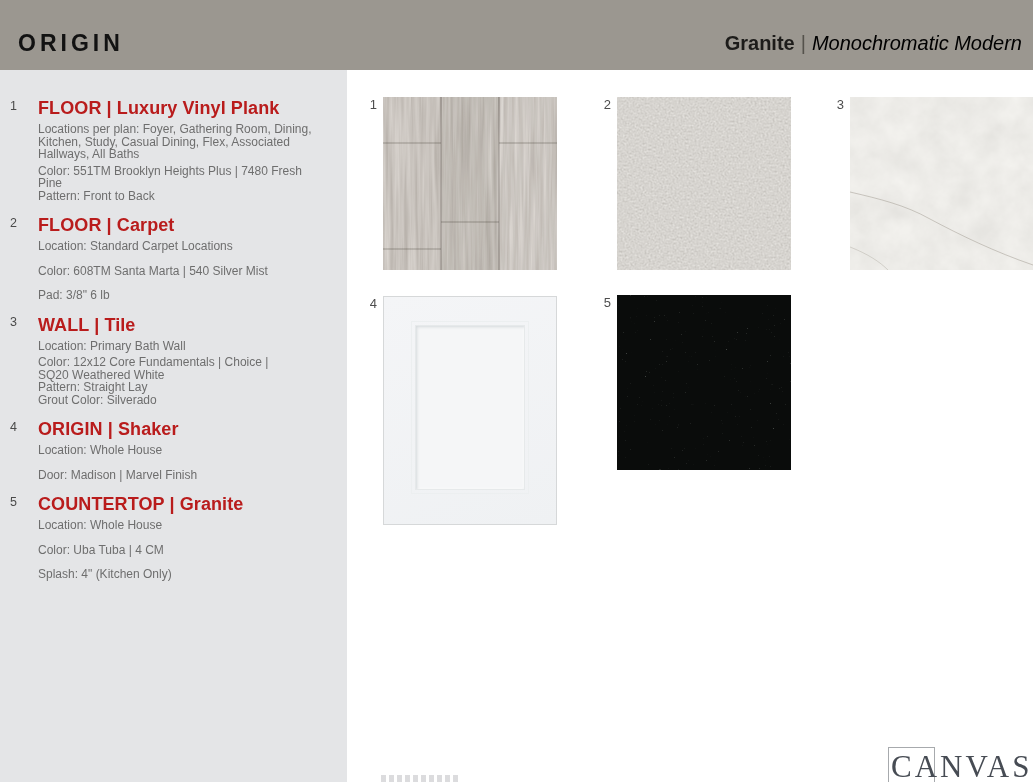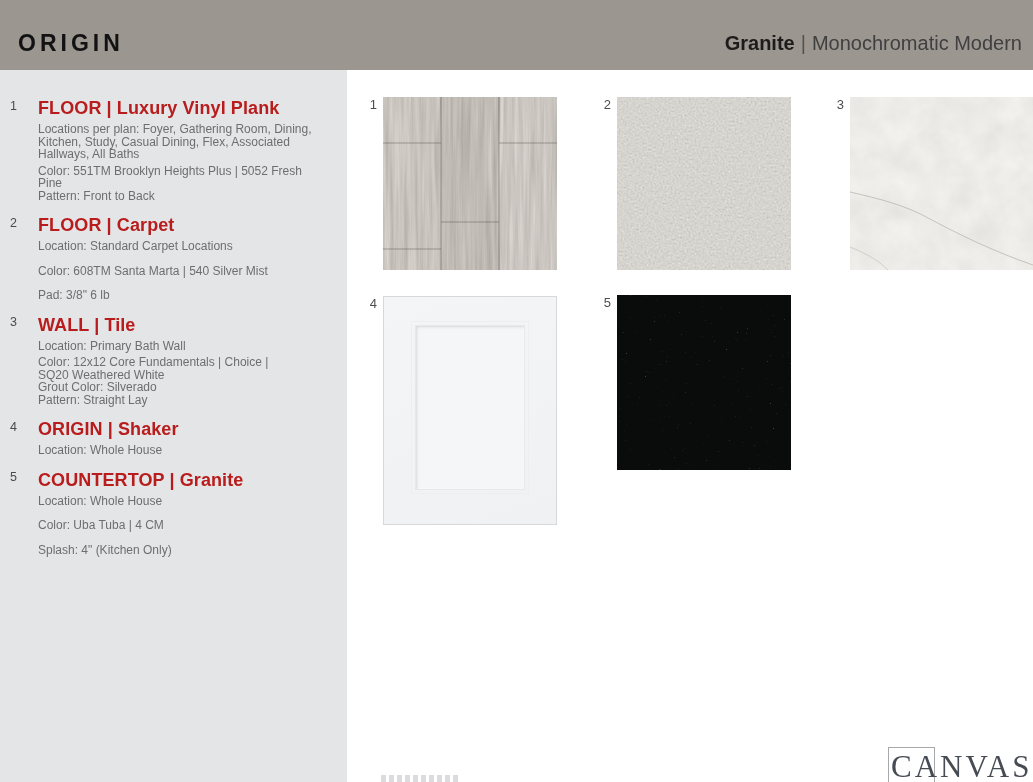--- a/index.html
+++ b/index.html
@@ -8,21 +8,21 @@
   #page { position:relative; width:1033px; height:782px; overflow:hidden; background:#ffffff; }
 
   
   .header { position:absolute; left:0; top:0; width:1033px; height:70px;
             background:#9b9790; display:flex; align-items:center; justify-content:space-between;
             padding:16px 11px 0 18px; }
   .brand { font-size:23px; font-weight:700; letter-spacing:4px; color:#121212; }
   .board-title { font-size:20px; color:#1d1c1a; white-space:nowrap; }
   .board-title .collection { font-weight:700; }
   .board-title .sep { font-weight:400; color:#55524c; padding:0 6px; }
-  .board-title .style { font-weight:400; color:#404040; }
+  .board-title .style { font-weight:400; color:#000000;font-style:italic; }
 
   
   .sidebar { position:absolute; left:0; top:70px; width:347px; height:712px;
              background:#e4e5e7; padding:28px 10px 0 10px; }
   .sel-item { display:flex; margin-bottom:13px; }
   .sel-num { width:28px; flex:0 0 28px; font-size:12.5px; color:#4a4a4a; padding-top:0.5px; }
   .sel-body { width:288px; }
   .sel-title { font-size:18px; color:#b91c1c; margin-bottom:4px; letter-spacing:0.1px;font-weight:bold; }
   .sel-detail { font-size:12px; line-height:12.5px; color:#6e6e6e; width:284px; }
   .gap { margin-top:4px; }
@@ -64,21 +64,21 @@
     </div>
   </div>
 
   <div class="sidebar">
 
     <div class="sel-item">
       <div class="sel-num">1</div>
       <div class="sel-body">
         <div class="sel-title">FLOOR | Luxury Vinyl Plank</div>
         <div class="sel-detail">Locations per plan: Foyer, Gathering Room, Dining, Kitchen, Study, Casual Dining, Flex, Associated Hallways, All Baths</div>
-        <div class="sel-detail gap">Color: 551TM Brooklyn Heights Plus | 5052 Fresh Pine</div>
+        <div class="sel-detail gap">Color: 551TM Brooklyn Heights Plus | 7480 Fresh Pine</div>
         <div class="sel-detail">Pattern: Front to Back</div>
       </div>
     </div>
 
     <div class="sel-item">
       <div class="sel-num">2</div>
       <div class="sel-body">
         <div class="sel-title">FLOOR | Carpet</div>
         <div class="sel-detail">Location: Standard Carpet Locations</div>
         <div class="sel-detail gap-sm">Color: 608TM Santa Marta | 540 Silver Mist</div>
@@ -86,30 +86,31 @@
       </div>
     </div>
 
     <div class="sel-item">
       <div class="sel-num">3</div>
       <div class="sel-body">
         <div class="sel-title">WALL | Tile</div>
         <div class="sel-detail">Location: Primary Bath Wall</div>
         <div class="sel-detail gap">Color: 12x12 Core Fundamentals | Choice |</div>
         <div class="sel-detail">SQ20 Weathered White</div>
+        <div class="sel-detail">Pattern: Straight Lay</div>
         <div class="sel-detail">Grout Color: Silverado</div>
-        <div class="sel-detail">Pattern: Straight Lay</div>
       </div>
     </div>
 
     <div class="sel-item">
       <div class="sel-num">4</div>
       <div class="sel-body">
         <div class="sel-title">ORIGIN | Shaker</div>
         <div class="sel-detail">Location: Whole House</div>
+        <div class="sel-detail gap-sm">Door: Madison | Marvel Finish</div>
       </div>
     </div>
 
     <div class="sel-item">
       <div class="sel-num">5</div>
       <div class="sel-body">
         <div class="sel-title">COUNTERTOP | Granite</div>
         <div class="sel-detail">Location: Whole House</div>
         <div class="sel-detail gap-sm">Color: Uba Tuba | 4 CM</div>
         <div class="sel-detail gap-sm">Splash: 4" (Kitchen Only)</div>

